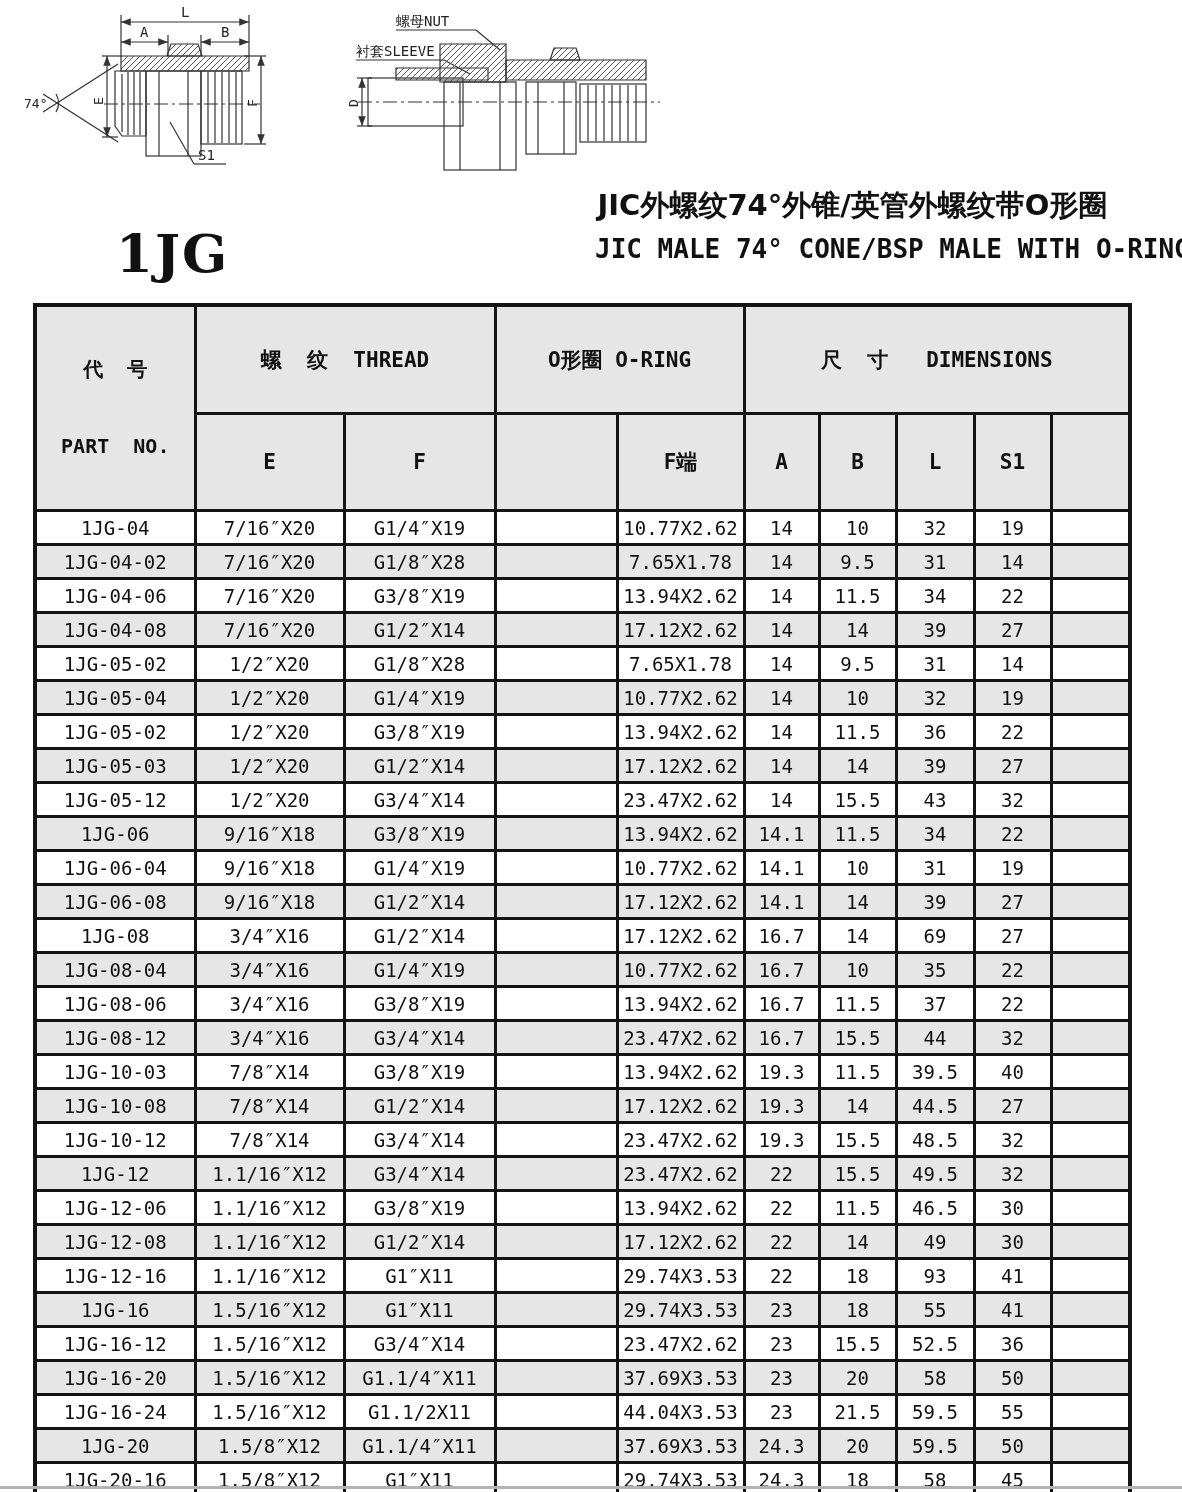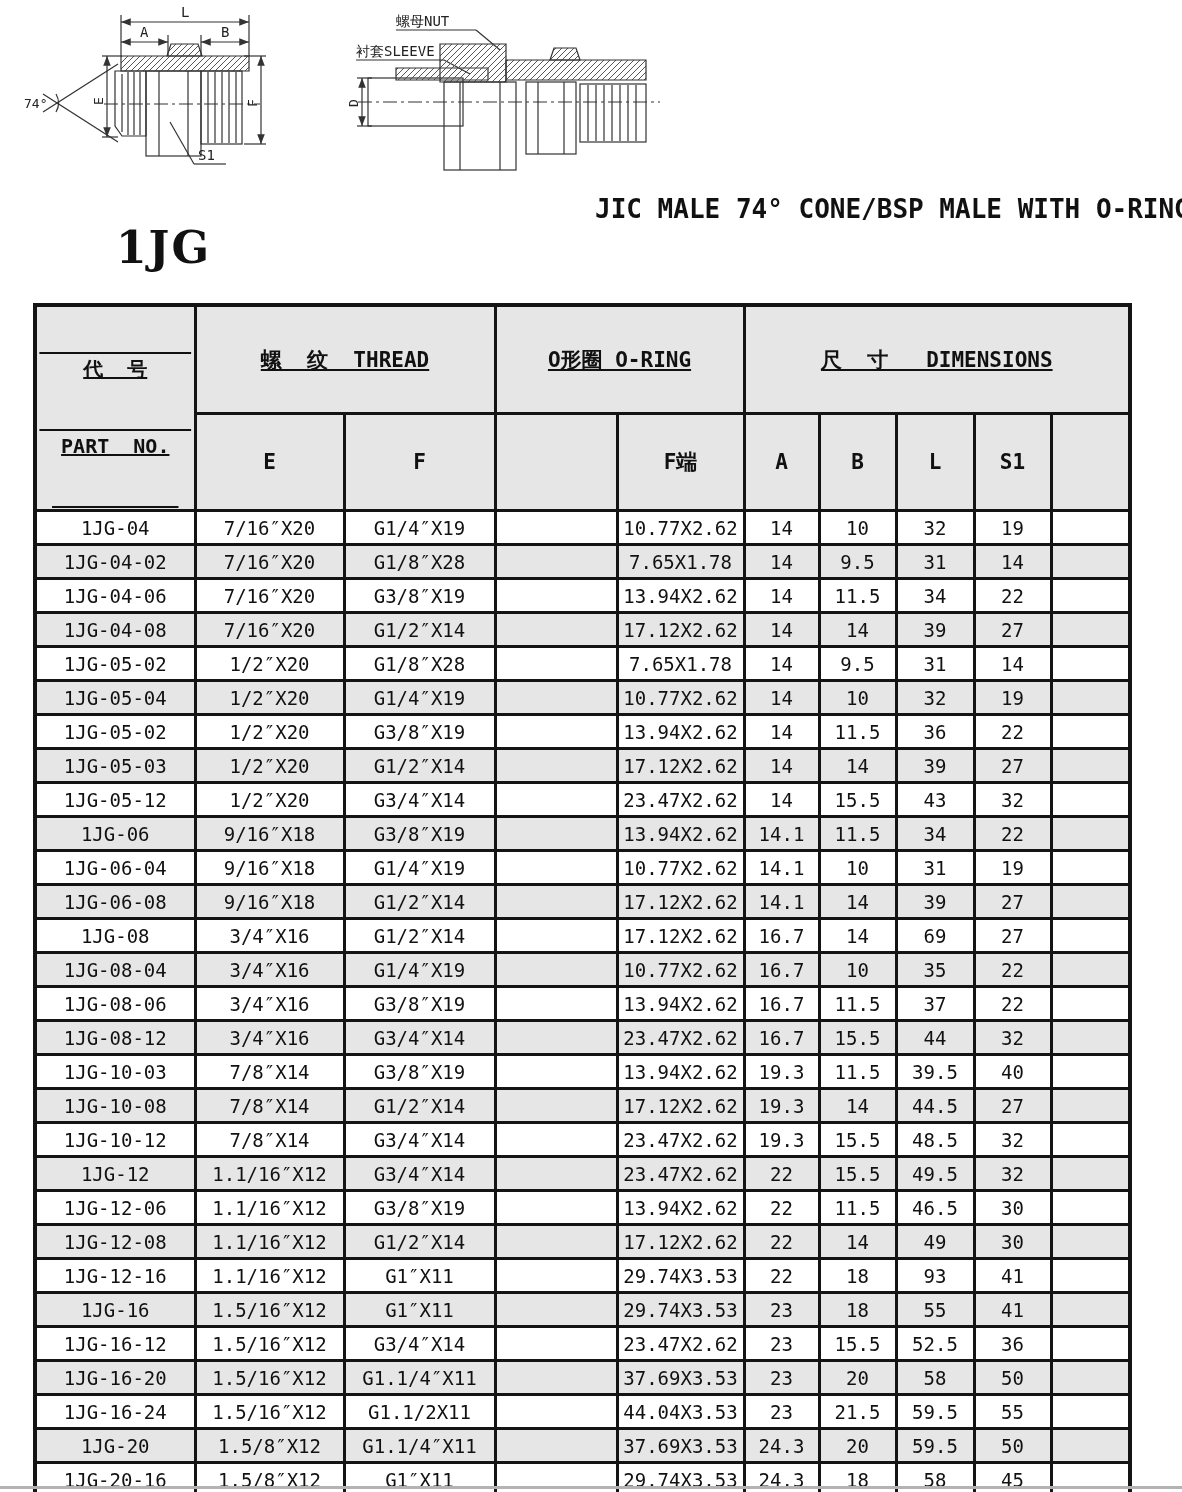--- a/index.html
+++ b/index.html
@@ -6,31 +6,31 @@
   html,body{margin:0;padding:0;background:#fff;}
   #page{position:relative;width:1182px;height:1492px;background:#fff;overflow:hidden;
         font-family:"DejaVu Sans Mono","DejaVu Sans",monospace;color:#111;}
   
   .drawing{position:absolute;}
   #drawLeft{left:18px;top:4px;}
   #drawRight{left:348px;top:4px;}
   svg text{font-family:"DejaVu Sans Mono","DejaVu Sans",monospace;fill:#222;}
   
   #modelCode{position:absolute;left:116px;top:222px;font-family:"DejaVu Serif",serif;
-             font-size:44px;font-weight:600;letter-spacing:2px;}
+             font-size:53px;font-weight:600;letter-spacing:2px;}
   #titleBlock{position:absolute;left:595px;top:186px;width:515px;text-align:center;}
   #titleZh{font-family:"DejaVu Sans",sans-serif;font-weight:700;font-size:29px;white-space:nowrap;}
   #titleEn{margin-top:8px;font-family:"DejaVu Sans Mono","DejaVu Sans",monospace;
            font-weight:700;font-size:26px;white-space:nowrap;}
   
   #tableWrap{position:absolute;left:33px;top:303px;width:1095px;}
   table{border-collapse:collapse;table-layout:fixed;width:1095px;border:4px solid var(--line);}
   th,td{border:3px solid var(--line);padding:0;text-align:center;vertical-align:middle;overflow:hidden;}
   thead th{background:var(--shade);font-weight:700;white-space:pre;}
-  thead tr.h1 th{height:37px;font-size:21px;text-decoration:underline;}
+  thead tr.h1 th{height:37px;font-size:21px;}
   thead tr.h2 th{height:33px;font-size:21px;}
   th.partno div{line-height:1.45;font-size:20px;}
   tbody td{height:31px;font-size:19px;font-weight:500;white-space:nowrap;}
   tbody tr:nth-child(even){background:var(--shade);}
   #pageEdge{position:absolute;left:0;top:1486px;width:1182px;height:3px;background:#b3b3b3;}
 </style>
 </head>
 <body>
 
 <div id="page">
@@ -149,20 +149,21 @@
       <line x1="9" y1="74" x2="24" y2="74"></line>
         <line x1="9" y1="122" x2="24" y2="122"></line>
     </g>
     <text x="48" y="22" font-size="14">螺母NUT</text>
     <text x="8" y="52" font-size="14">衬套SLEEVE</text>
     <text x="10" y="99" font-size="13" transform="rotate(-90 10 99)" text-anchor="middle">D</text>
   </svg>
 
   <div id="modelCode">1JG</div>
   <div id="titleBlock">
+    <div id="titleZh">JIC外螺纹74°外锥/英管外螺纹带O形圈</div>
     <div id="titleEn">JIC MALE 74° CONE/BSP MALE WITH O-RING</div>
   </div>
 
   <div id="tableWrap">
     <table>
       <colgroup>
         <col style="width:160px">
           <col style="width:149px">
           <col style="width:151px">
         <col style="width:122px">

